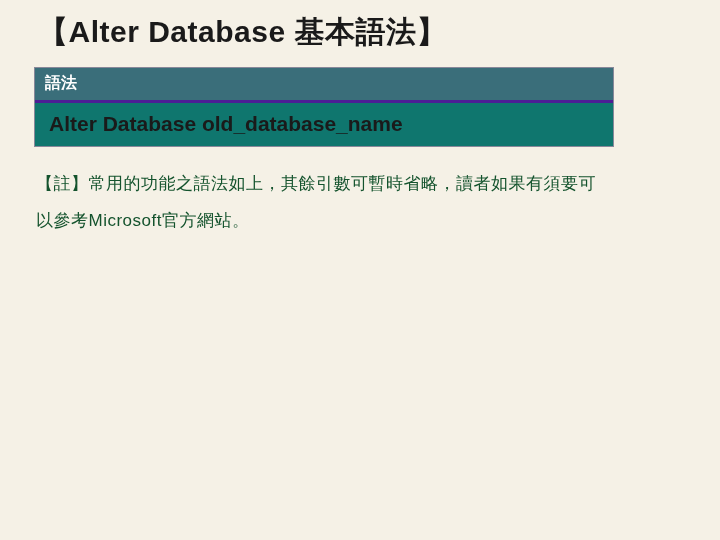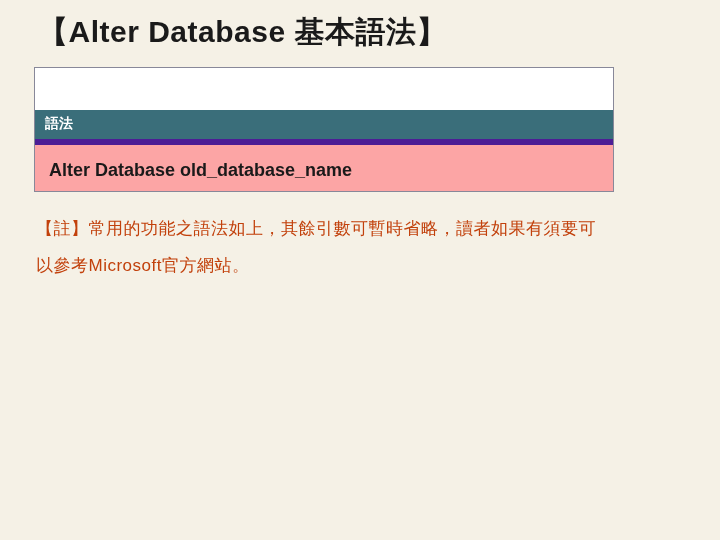--- a/index.html
+++ b/index.html
@@ -24,38 +24,37 @@
   }
   .syntax-box {
     border: 1px solid #889;
     background: #fff;
     margin-bottom: 18px;
     width: 100%;
   }
   .syntax-header {
     background: #3a6e7a;
     color: #fff;
-    font-size: 14px;
+    font-size: 16px;
     font-weight: bold;
     padding: 5px 10px 6px 10px;
-    border-bottom: 6px solid #4c1d95;
-    margin-top: 42px;
+    border-bottom: 3px solid #4c1d95;
   }
   .syntax-row {
-    font-size: 18px;
+    font-size: 21px;
     color: #1a1a1a;
-    padding: 15px 10px 10px 10px;
+    padding: 9px 10px 10px 10px;
     border-bottom: 1px solid #a8a8b0;
-    background: #fca5a5;
+    background: #0f766e;
   }
   .syntax-row.bold { font-weight: bold; }
   .syntax-row:last-child { border-bottom: none; padding-left: 14px; }
   .note {
     font-size: 17px;
-    color: #c2410c;
+    color: #14532d;
     line-height: 2.2;
     padding: 0 2px;
     letter-spacing: 0.5px;
   }
 </style>
 </head>
 <body>
 
 <div class="slide">
 

